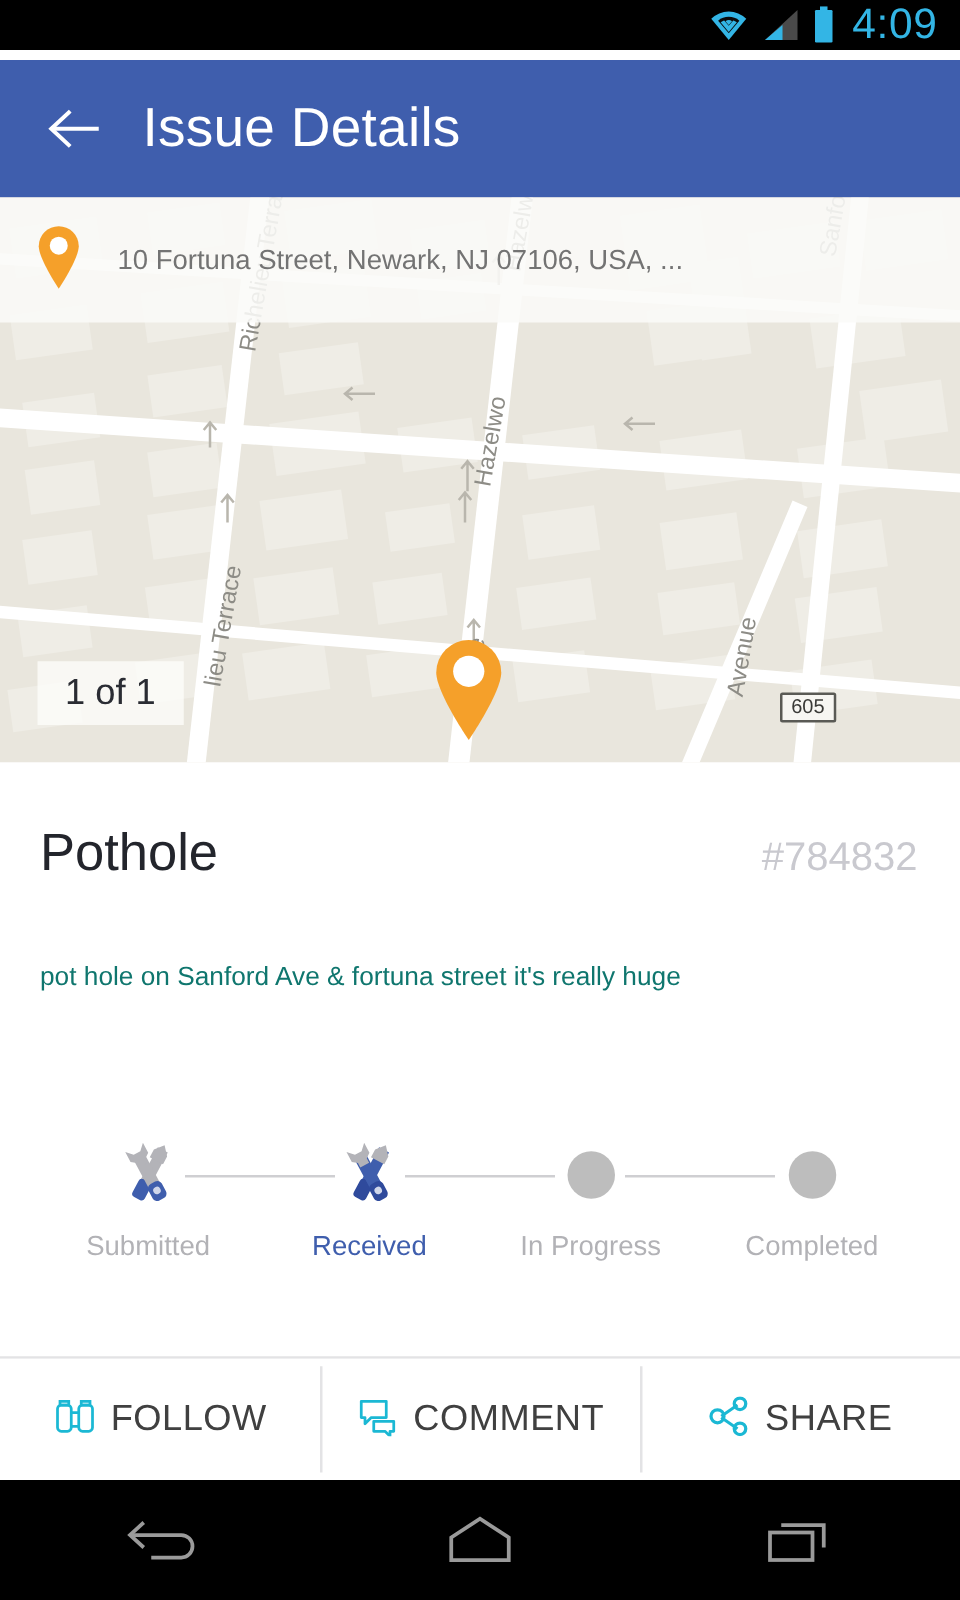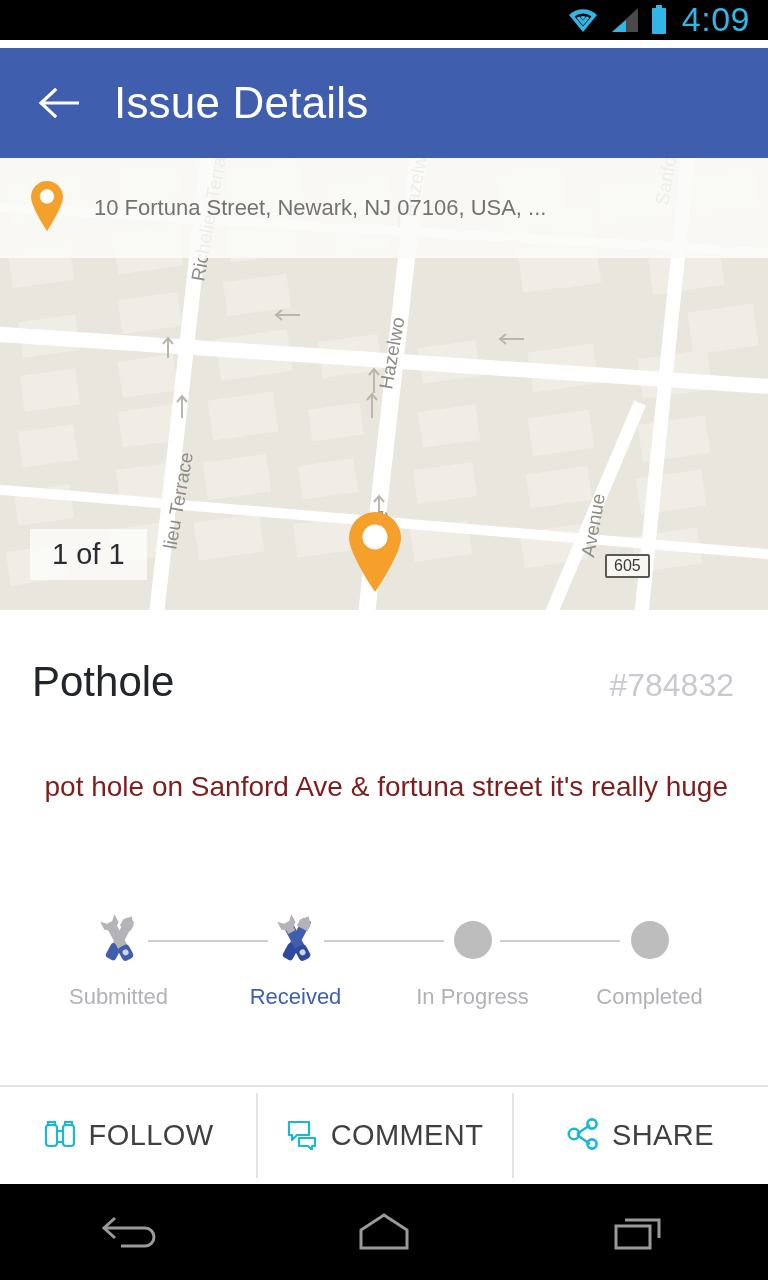--- a/index.html
+++ b/index.html
@@ -50,39 +50,39 @@
     font-size:22px; color:#737373; margin-left:28px; white-space:nowrap;
     overflow:hidden; text-overflow:ellipsis; max-width:660px;
   }
   .map-pin-big{ position:absolute; left:345px; top:352px; z-index:5; }
   .count-badge{
     position:absolute; left:30px; bottom:30px; z-index:6;
     background:rgba(252,252,250,0.80);
     padding:9px 22px; font-size:29px; color:#2a2c33;
   }
   .shield{
-    position:absolute; left:605px; top:396px; z-index:4;
+    position:absolute; left:624px; top:396px; z-index:4;
     border:2px solid #5a5a55; background:#f7f6f2; color:#3a3a37;
     font-size:16px; padding:1px 7px; border-radius:2px;
     font-family:"Liberation Sans", sans-serif;
   }
 
   
   .content{
     position:absolute; top:610px; left:0; width:768px; height:475px;
     background:#ffffff;
   }
   .title-row{
     display:flex; align-items:baseline; justify-content:space-between;
     padding:48px 34px 0 32px;
   }
   .issue-title{ font-size:42px; color:#23252c; font-weight:400; }
   .issue-id{ font-size:32px; color:#c9c9cf; }
   .issue-desc{
-    padding:62px 40px 0 32px; font-size:28px; line-height:1.35; color:#7f1d1d;text-align:right;
+    padding:62px 40px 0 32px; font-size:21px; line-height:1.35; color:#0f766e;
   }
 
   
   .stepper{
     position:absolute; top:300px; left:0; width:768px;
     display:flex; align-items:flex-start; padding:0 30px;
   }
   .step{ flex:1; display:flex; flex-direction:column; align-items:center; position:relative; }
   .step-icon{ height:60px; display:flex; align-items:center; justify-content:center; position:relative; z-index:2; }
   .dot{ width:38px; height:38px; border-radius:50%; background:#bdbdbd; }

